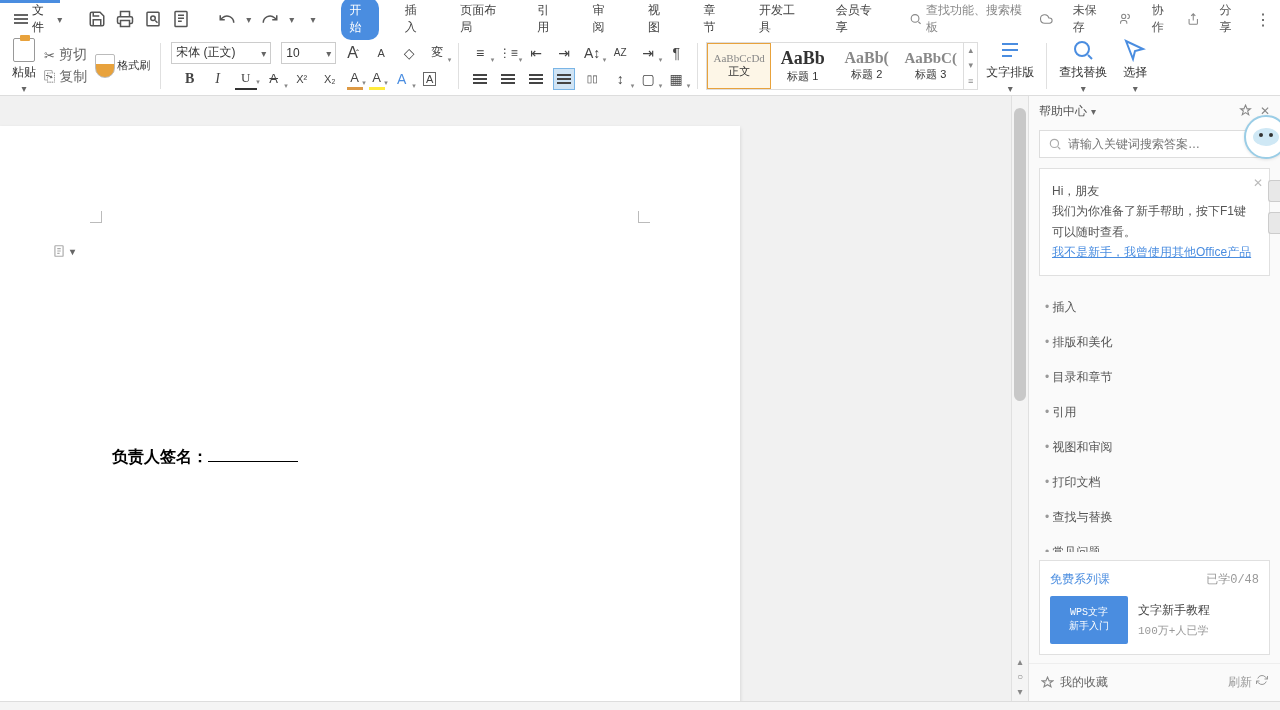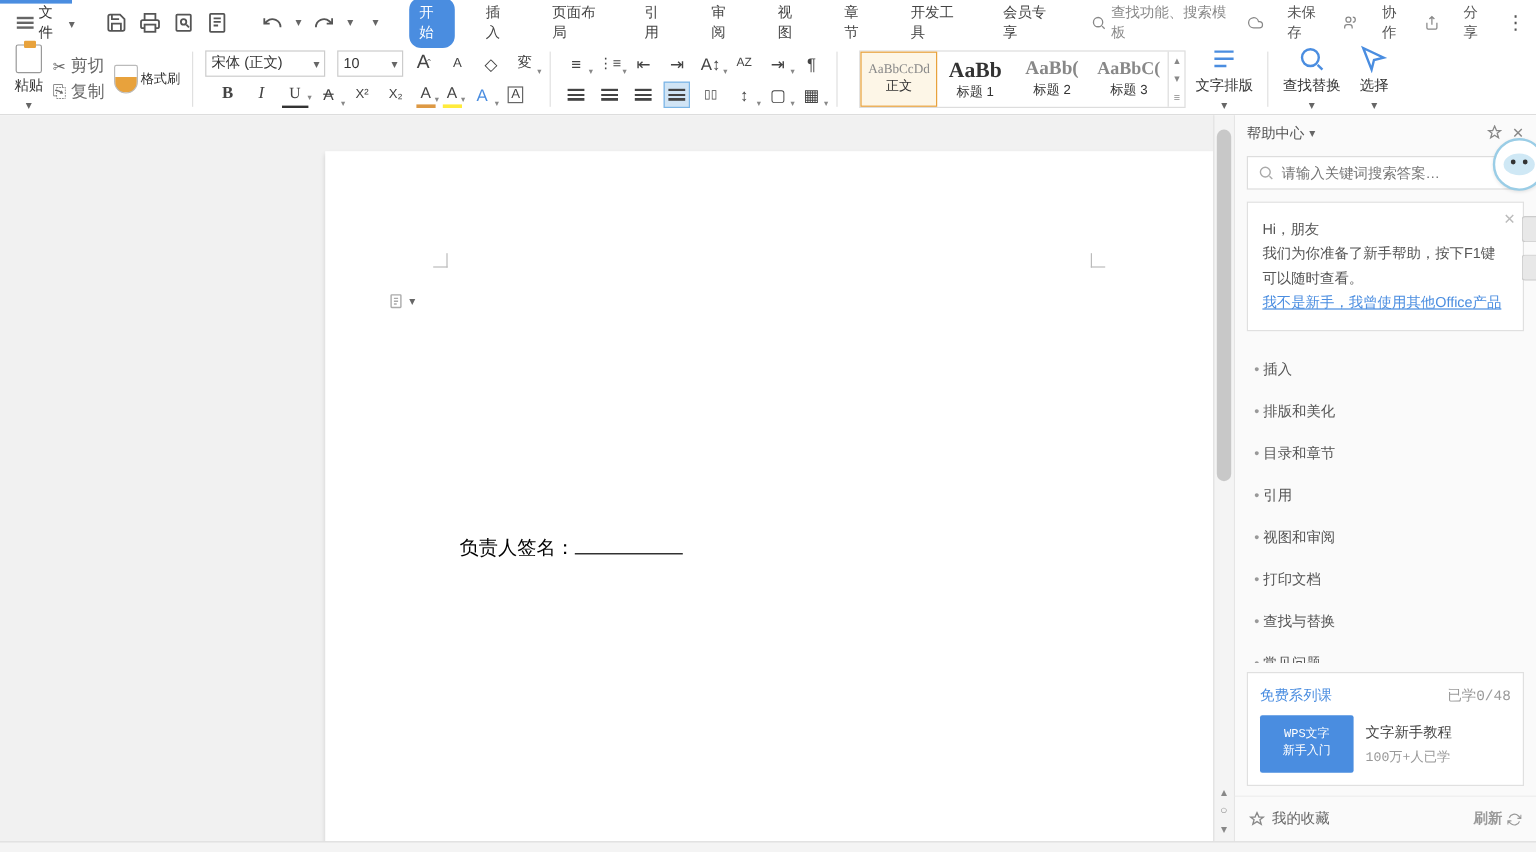--- a/index.html
+++ b/index.html
@@ -61,35 +61,35 @@
 .icn-linesp::before { content: "↕"; }
 .icn-sort::before { content: "AZ"; font-size: 10px; }
 .icn-align-l { background: linear-gradient(#444 0 2px, transparent 2px 4px, #444 4px 6px, transparent 6px 8px, #444 8px 10px); width: 14px; height: 10px; }
 .icn-align-c { background: linear-gradient(#444 0 2px, transparent 2px 4px, #444 4px 6px, transparent 6px 8px, #444 8px 10px); width: 14px; height: 10px; }
 .icn-align-r { background: linear-gradient(#444 0 2px, transparent 2px 4px, #444 4px 6px, transparent 6px 8px, #444 8px 10px); width: 14px; height: 10px; }
 .icn-align-j { background: linear-gradient(#444 0 2px, transparent 2px 4px, #444 4px 6px, transparent 6px 8px, #444 8px 10px); width: 14px; height: 10px; }
 .icn-cols::before { content: "▯▯"; font-size: 10px; }
 .icn-shade::before { content: "▢"; }
 .icn-table::before { content: "▦"; }
 
-.styles-box { display: flex; align-items: stretch; border: 1px solid #ddd; height: 48px; margin-left: 14px; }
+.styles-box { display: flex; align-items: stretch; border: 1px solid #ddd; height: 48px; margin-left: 4px; }
 .style-item { width: 64px; display: flex; flex-direction: column; align-items: center; justify-content: center; cursor: pointer; font-size: 11px; border-right: 1px solid transparent; }
 .style-item.sel { border: 1px solid #e8a23c; background: #fdf6e7; }
 .style-preview { font-family: serif; color: #333; }
 .style-sp-normal { font-size: 11px; color: #888; }
 .style-sp-h1 { font-size: 18px; font-weight: bold; }
 .style-sp-h2 { font-size: 16px; font-weight: bold; color: #888; }
 .style-sp-h3 { font-size: 15px; font-weight: bold; color: #888; }
 .styles-nav { width: 14px; display: flex; flex-direction: column; border-left: 1px solid #ddd; }
 .styles-nav div { flex: 1; display: flex; align-items: center; justify-content: center; cursor: pointer; font-size: 9px; color: #888; }
 
 .big-btn { display: flex; flex-direction: column; align-items: center; justify-content: center; gap: 2px; padding: 0 8px; cursor: pointer; height: 100%; }
 
 .workspace { position: absolute; top: 96px; left: 0; right: 0; bottom: 9px; display: flex; }
-.canvas-area { flex: 1; background: #f1f1f1; position: relative; display: flex; justify-content: flex-end; padding-top: 30px; overflow: hidden; }
+.canvas-area { flex: 1; background: #f1f1f1; position: relative; display: flex; justify-content: flex-start; padding-top: 30px; overflow: hidden; font-weight: bold; }
 .page { width: 740px; height: 620px; background: #fff; box-shadow: 0 2px 4px rgba(0,0,0,0.15); position: relative; }
 .margin-tl { position: absolute; top: 85px; left: 90px; width: 12px; height: 12px; border-right: 1px solid #bbb; border-bottom: 1px solid #bbb; }
 .margin-tr { position: absolute; top: 85px; right: 90px; width: 12px; height: 12px; border-left: 1px solid #bbb; border-bottom: 1px solid #bbb; }
 .page-icon { position: absolute; top: 117px; left: 52px; display: flex; align-items: center; gap: 4px; color: #888; cursor: pointer; }
 .page-icon svg { width: 14px; height: 16px; }
 .doc-text { position: absolute; top: 320px; left: 112px; font-size: 16px; font-family: "SimSun", serif; color: #000; }
 .doc-text-underline { border-bottom: 1px solid #000; display: inline-block; width: 90px; height: 16px; }
 .v-scroll { width: 17px; background: #f4f4f4; border-left: 1px solid #e0e0e0; position: relative; }
 .v-scroll-track { position: absolute; top: 12px; bottom: 60px; left: 2px; right: 2px; }
 .v-scroll-thumb { position: absolute; top: 0; width: 100%; height: 55%; background: #c8c8c8; border-radius: 6px; }
@@ -112,21 +112,21 @@
 .course-card { margin: 8px 10px; background: #fff; border: 1px solid #e0e0e0; padding: 10px; font-family: Liberation Mono, monospace; }
 .course-head { display: flex; justify-content: space-between; font-size: 12px; margin-bottom: 8px; }
 .course-head-left { color: #4a8de0; cursor: pointer; }
 .course-head-right { color: #999; }
 .course-body { display: flex; gap: 10px; align-items: center; }
 .course-thumb { width: 78px; height: 48px; background: #4a8de0; color: #fff; font-size: 10px; display: flex; flex-direction: column; align-items: center; justify-content: center; border-radius: 2px; text-align: center; line-height: 1.4; }
 .course-name { font-size: 12px; color: #444; }
 .course-meta { font-size: 11px; color: #999; margin-top: 4px; }
 .panel-foot { padding: 10px 12px; display: flex; justify-content: space-between; align-items: center; color: #666; font-size: 12px; border-top: 1px solid #eee; }
 .panel-foot-left { display: flex; align-items: center; gap: 6px; cursor: pointer; }
-.panel-foot-right { display: flex; align-items: center; gap: 4px; cursor: pointer; color: #999; font-weight: bold; }
+.panel-foot-right { display: flex; gap: 4px; cursor: pointer; color: #999; }
 
 .assistant-bubble { position: absolute; top: 115px; right: -8px; width: 44px; height: 44px; border-radius: 50%; background: #fff; border: 2px solid #9acde6; display: flex; align-items: center; justify-content: center; cursor: pointer; box-shadow: 0 1px 3px rgba(0,0,0,0.1); }
 .assistant-face { width: 26px; height: 18px; background: #cfe8f5; border-radius: 50%; position: relative; }
 .assistant-face::before, .assistant-face::after { content: ""; position: absolute; width: 4px; height: 4px; background: #333; border-radius: 50%; top: 5px; }
 .assistant-face::before { left: 6px; }
 .assistant-face::after { right: 6px; }
 .side-handles { position: absolute; top: 180px; right: 0; width: 12px; display: flex; flex-direction: column; gap: 10px; }
 .side-handle { width: 12px; height: 22px; background: #e8e8e8; border: 1px solid #ccc; border-right: none; border-radius: 3px 0 0 3px; cursor: pointer; }
 
 .statusbar { height: 9px; position: absolute; bottom: 0; left: 0; right: 0; background: #f4f4f4; border-top: 1px solid #ddd; }

